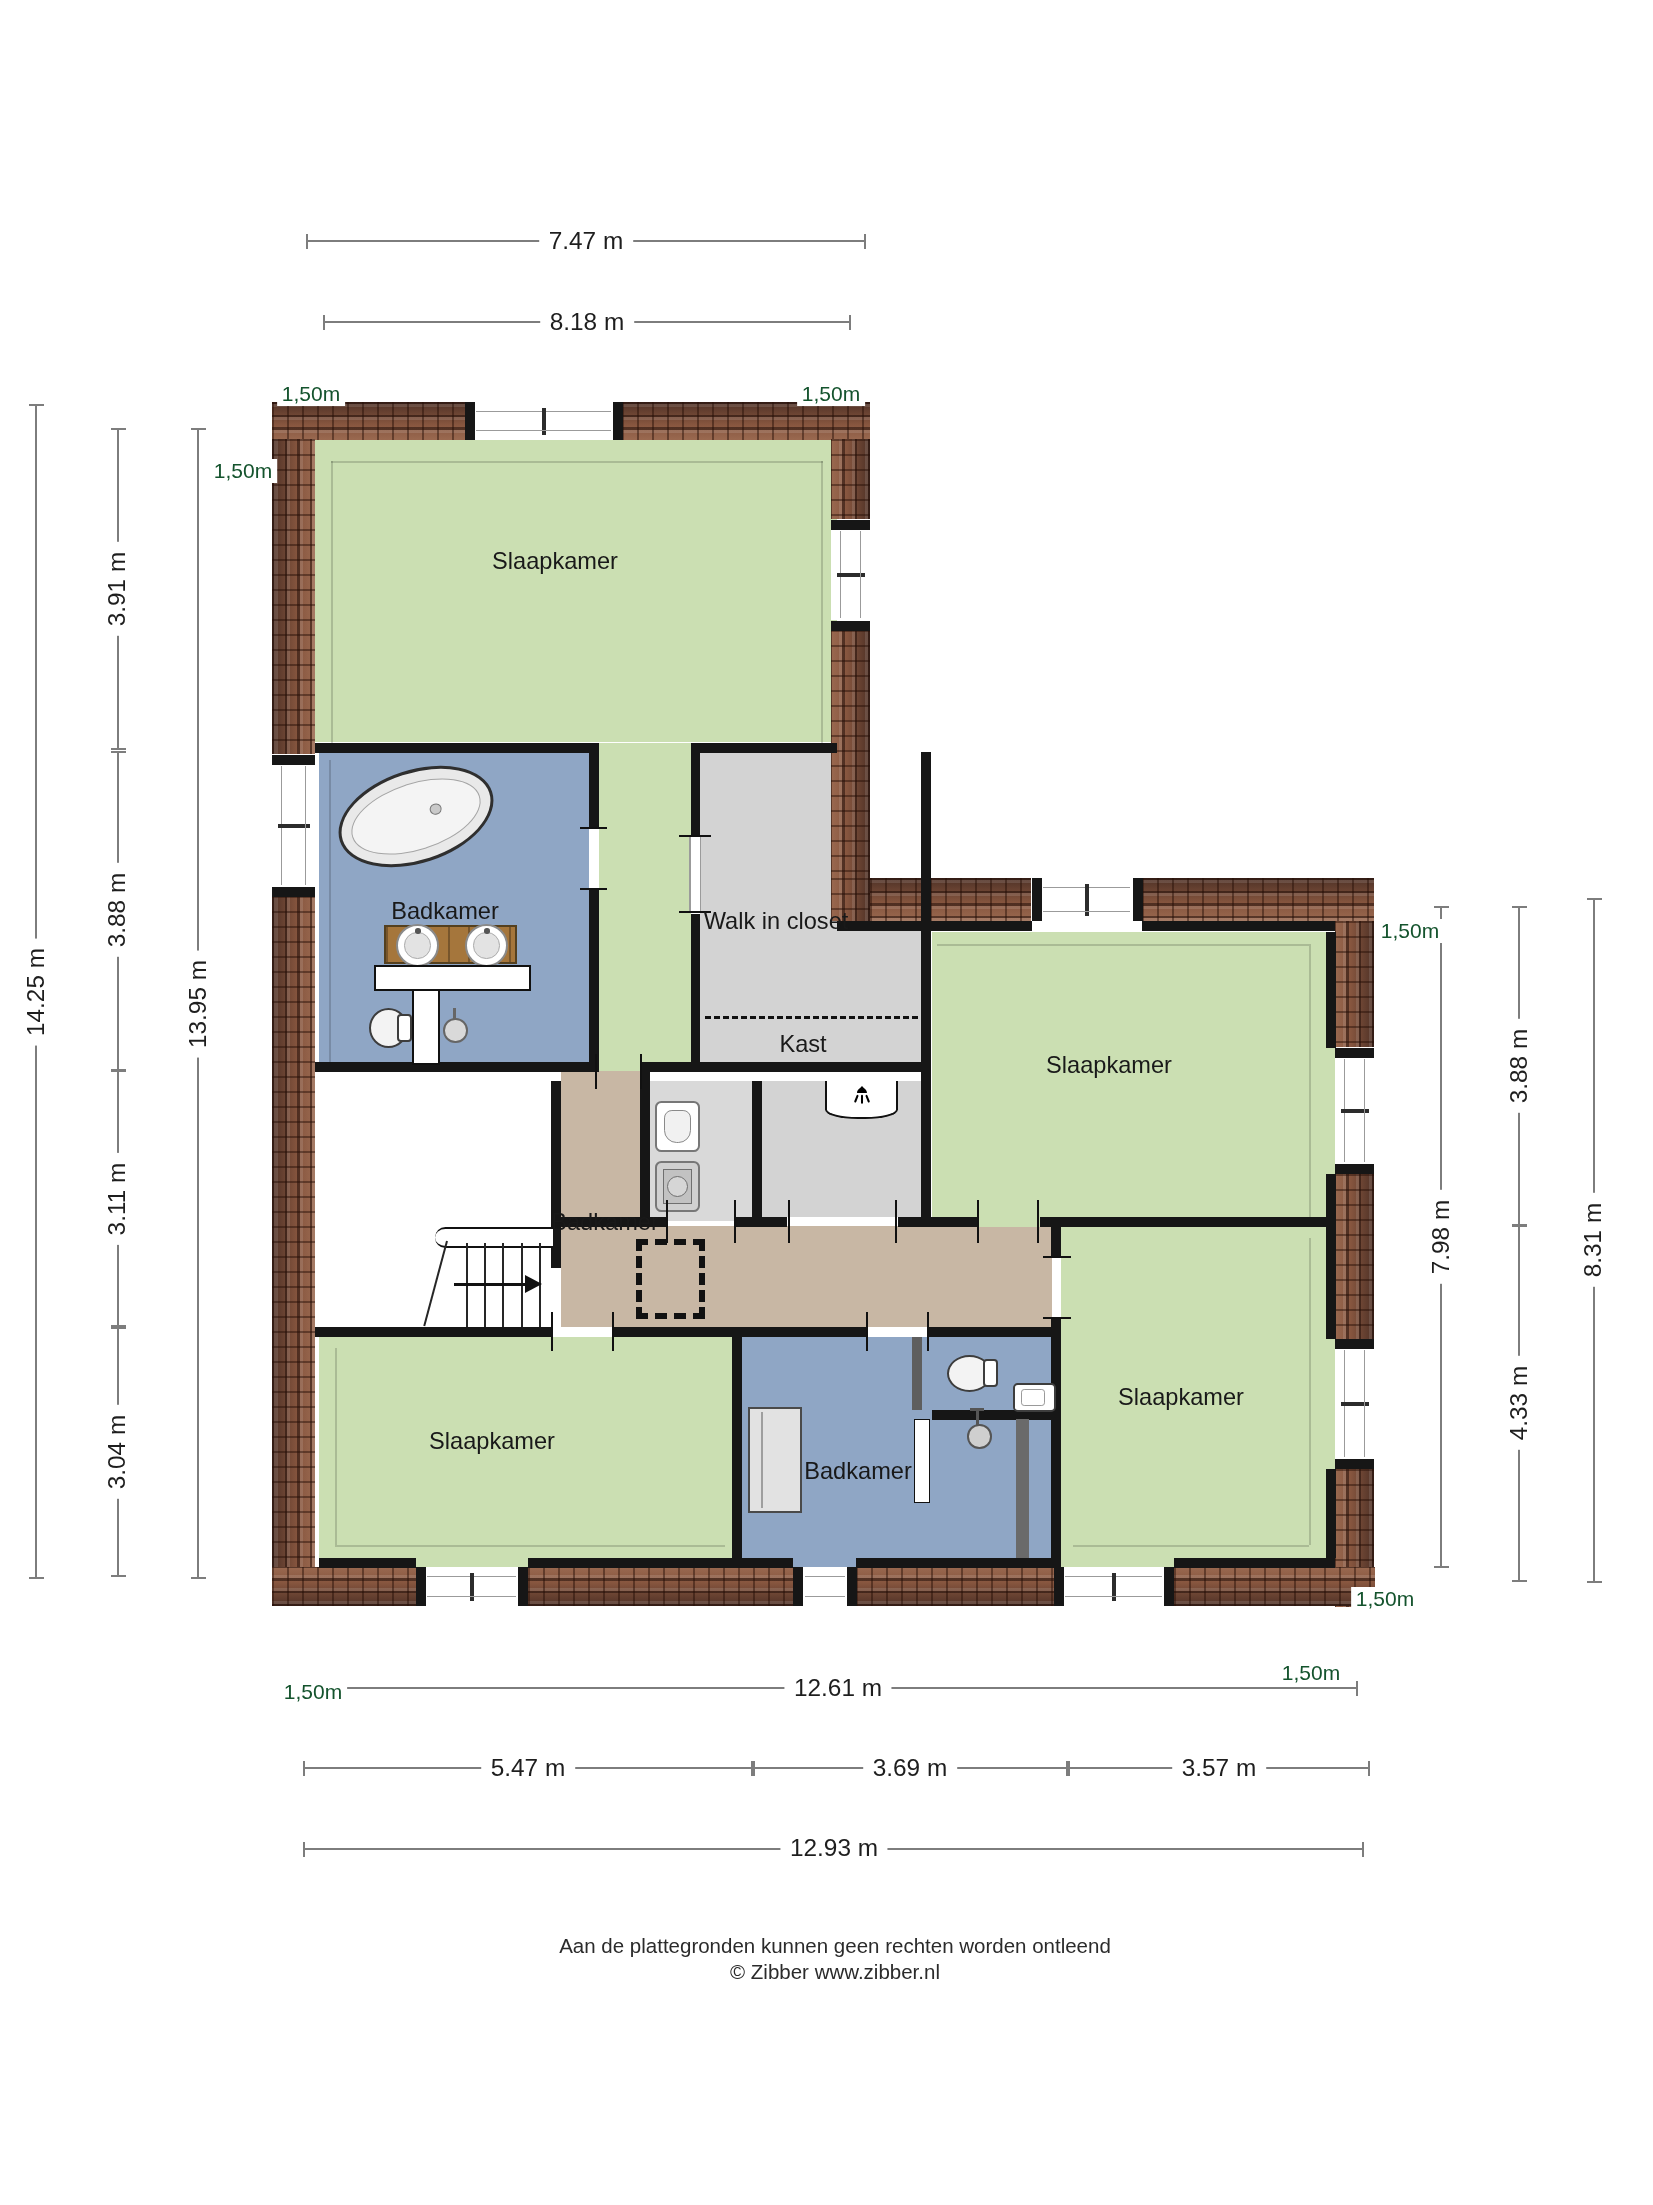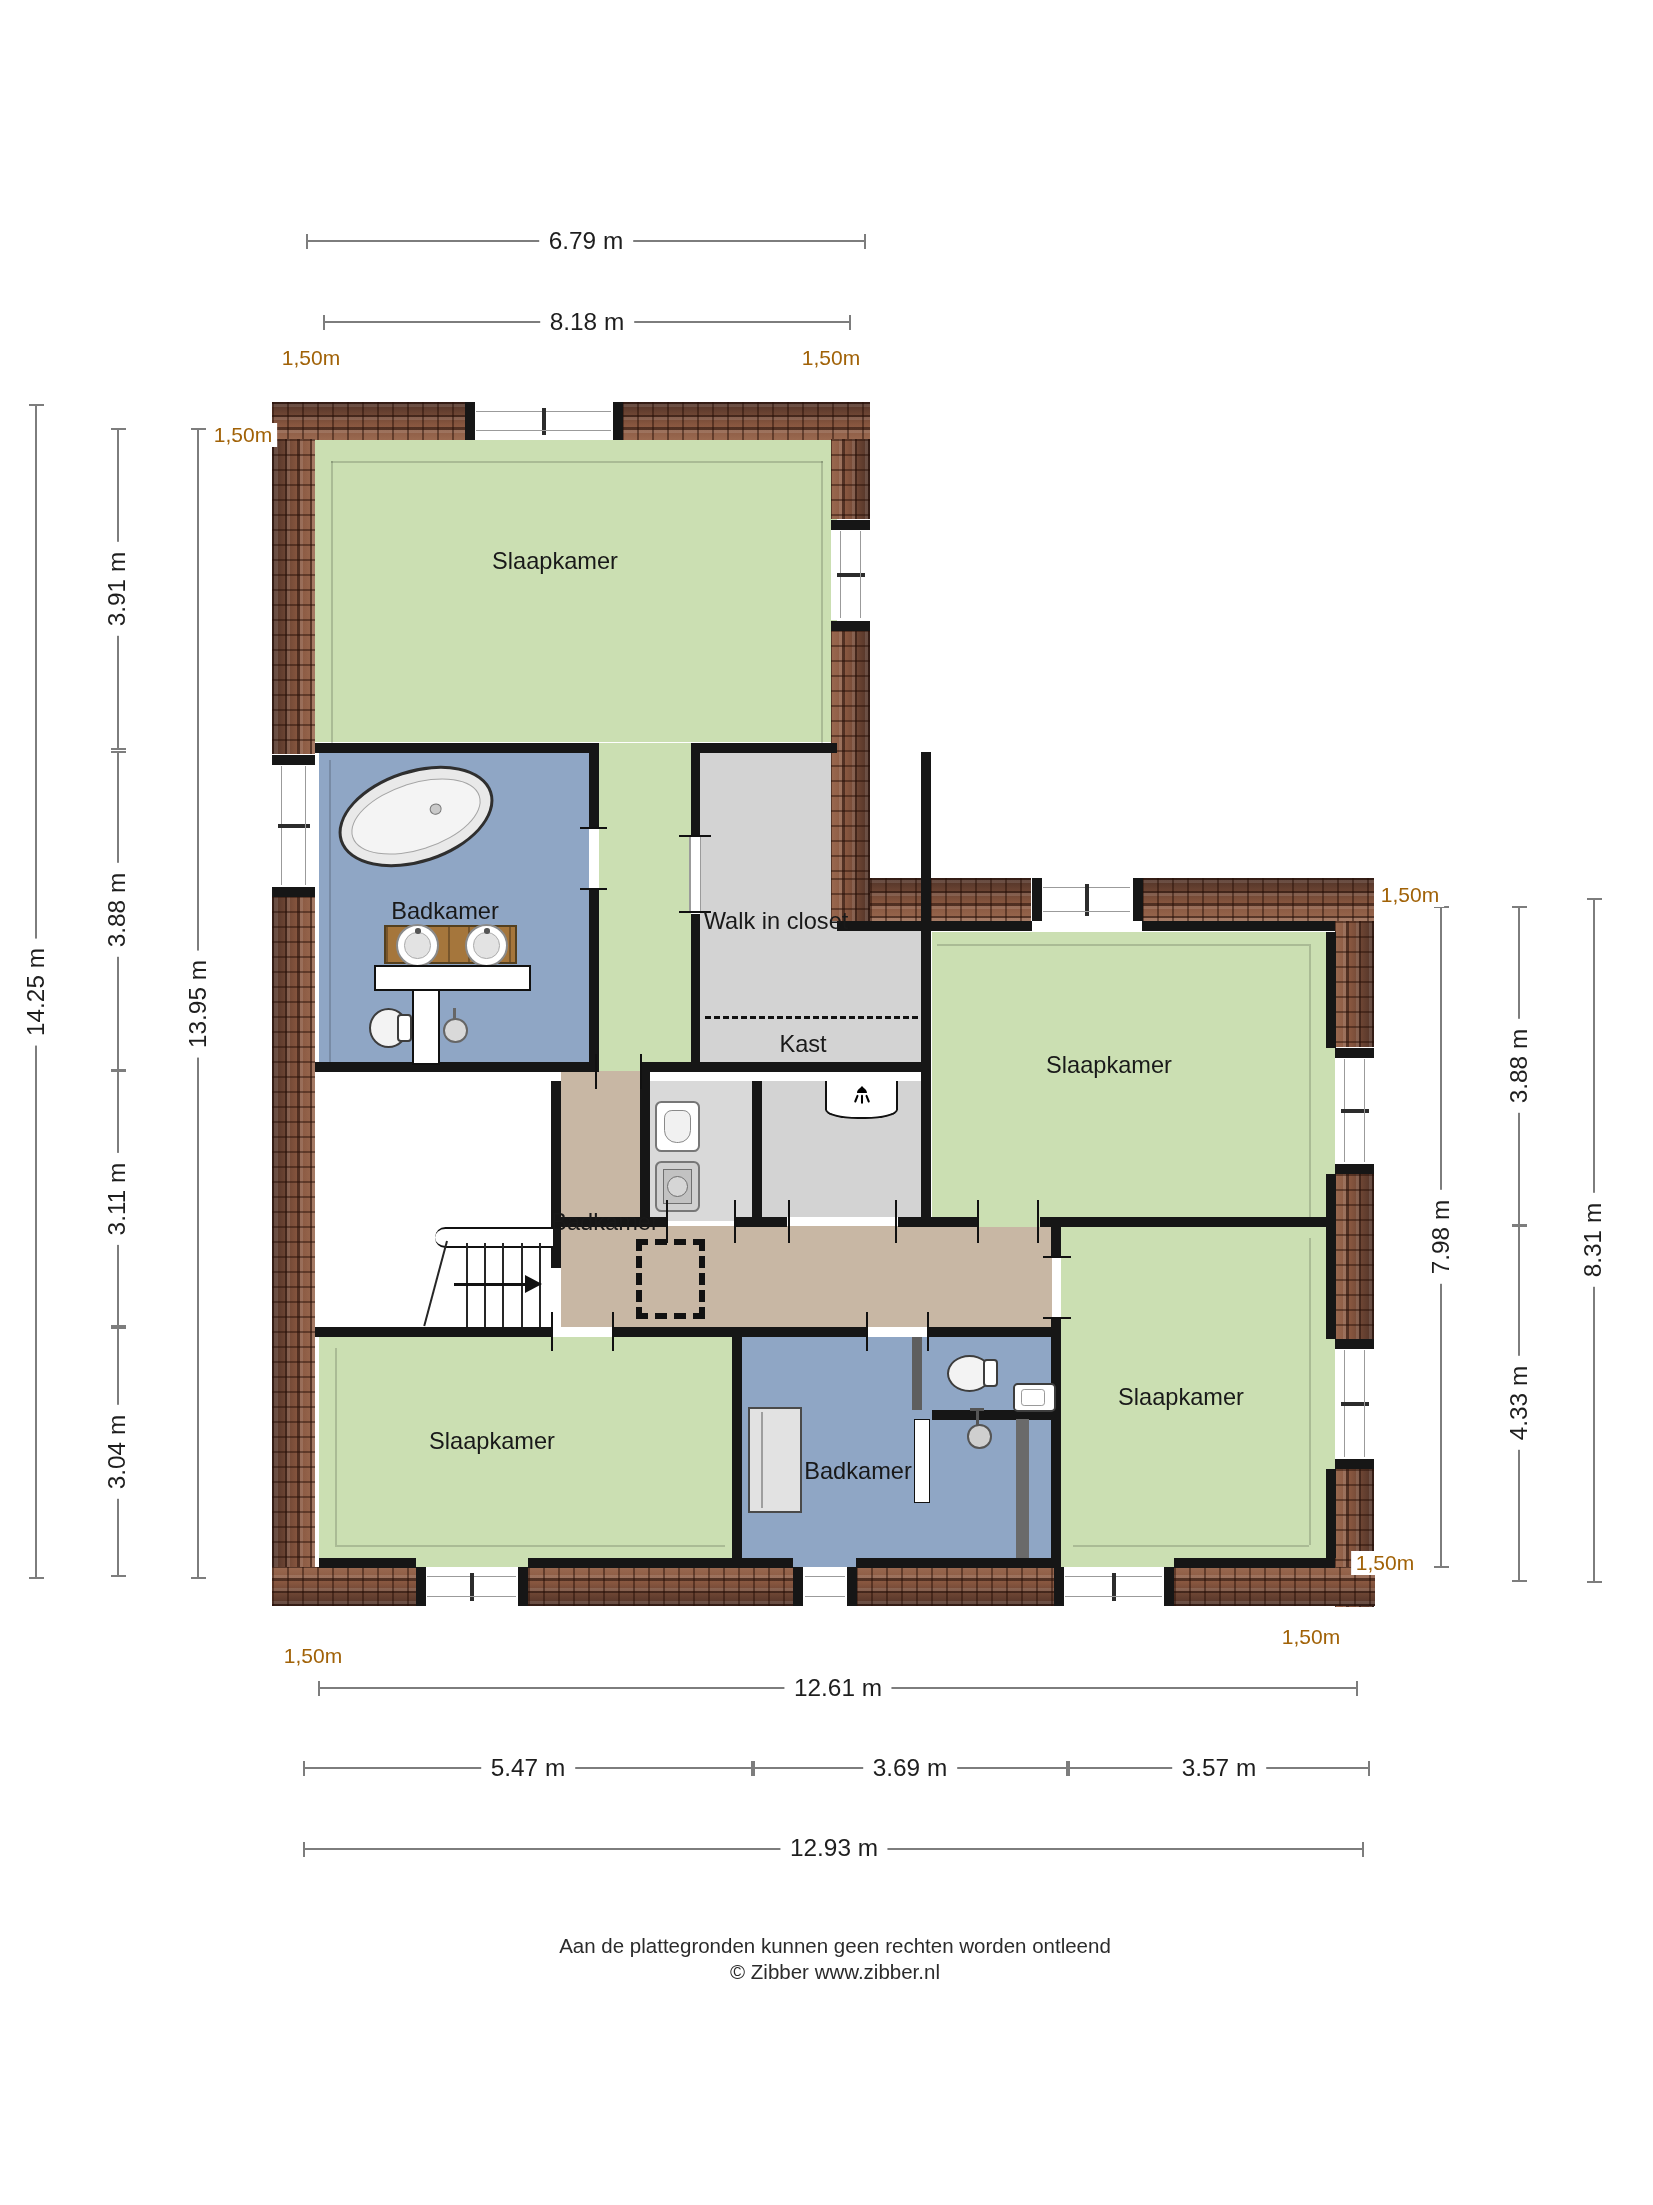--- a/index.html
+++ b/index.html
@@ -35,21 +35,21 @@
     repeating-linear-gradient(270deg, rgba(25,8,4,.5) 0 2.4px, rgba(255,255,255,.12) 2.4px 5.5px, transparent 5.5px 12.6px),
     linear-gradient(270deg,#4e3126,#87563f 60%,#9a6950);}
   .dim-h{position:absolute;height:2.4px;background:#7d7d7d;z-index:9;}
   .dim-h::before,.dim-h::after{content:"";position:absolute;width:2.4px;height:15px;top:-6.3px;background:#7d7d7d;}
   .dim-h::before{left:0}.dim-h::after{right:0}
   .dim-v{position:absolute;width:2.4px;background:#7d7d7d;z-index:9;}
   .dim-v::before,.dim-v::after{content:"";position:absolute;height:2.4px;width:15px;left:-6.3px;background:#7d7d7d;}
   .dim-v::before{top:0}.dim-v::after{bottom:0}
   .dlab{position:absolute;transform:translate(-50%,-50%);background:#fff;padding:0 9.5px;font-size:24.4px;color:#1e1e1e;white-space:nowrap;z-index:10;}
   .dlab.v{transform:translate(-50%,-50%) rotate(-90deg);}
-  .offlab{position:absolute;transform:translate(-50%,-50%);font-size:21px;color:#a16207;white-space:nowrap;background:#fff;padding:0 4.7px;z-index:10;}
+  .offlab{position:absolute;transform:translate(-50%,-50%);font-size:21px;color:#14532d;white-space:nowrap;background:#fff;padding:0 4.7px;z-index:10;margin-top:36px;}
   .rlabel{position:absolute;transform:translate(-50%,-50%);font-size:23.6px;color:#191919;white-space:nowrap;z-index:8;}
   .tickmark{background:#111;z-index:7;}
   .fix{position:absolute;z-index:6;}
   .tub{border:3.2px solid #2f2f2f;border-radius:50%;background:#e9e9e9;transform:rotate(-18deg);}
   .tub::before{content:"";position:absolute;left:10.2px;right:10.2px;top:10.2px;bottom:10.2px;border:1.6px solid #a5a5a5;border-radius:50%;background:#f4f4f4;}
   .tub::after{content:"";position:absolute;left:60%;top:42%;width:9.5px;height:9.5px;border-radius:50%;background:#c9c9c9;border:1.6px solid #777;}
   .wood{background:#a5763c;background-image:repeating-linear-gradient(90deg, rgba(0,0,0,.28) 0 2.4px, transparent 2.4px 20.5px);border:2.4px solid #54401f;}
   .sinkc{border-radius:50%;background:#fff;border:2.4px solid #8a8a8a;}
   .sinkc::before{content:"";position:absolute;left:6.3px;top:6.3px;right:6.3px;bottom:6.3px;border-radius:50%;background:#e3e3e3;border:1.6px solid #ababab;}
   .sinkc::after{content:"";position:absolute;left:50%;top:2.4px;width:5.5px;height:5.5px;margin-left:-2.4px;border-radius:50%;background:#555;}
@@ -273,21 +273,21 @@
   <div class="rlabel" style="left:445px;top:911px;">Badkamer</div>
   <div class="rlabel" style="left:776px;top:921px;">Walk in closet</div>
   <div class="rlabel" style="left:803px;top:1044px;">Kast</div>
   <div class="rlabel" style="left:1109px;top:1065px;">Slaapkamer</div>
   <div class="rlabel" style="left:605px;top:1222px;">Badkamer</div>
   <div class="rlabel" style="left:492px;top:1441px;">Slaapkamer</div>
   <div class="rlabel" style="left:858px;top:1471px;">Badkamer</div>
   <div class="rlabel" style="left:1181px;top:1397px;">Slaapkamer</div>
 
   <div class="dim-h" style="left:306px;top:240px;width:560px;"></div>
-  <div class="dlab" style="left:586px;top:241px;">6.79 m</div>
+  <div class="dlab" style="left:586px;top:241px;">7.47 m</div>
   <div class="dim-h" style="left:323px;top:321px;width:528px;"></div>
   <div class="dlab" style="left:587px;top:322px;">8.18 m</div>
 
   <div class="dim-v" style="left:35px;top:404px;height:1175px;"></div>
   <div class="dlab v" style="left:36px;top:992px;">14.25 m</div>
   <div class="dim-v" style="left:117px;top:428px;height:322px;"></div>
   <div class="dlab v" style="left:117px;top:589px;">3.91 m</div>
   <div class="dim-v" style="left:117px;top:751px;height:320px;"></div>
   <div class="dlab v" style="left:117px;top:910px;">3.88 m</div>
   <div class="dim-v" style="left:117px;top:1070px;height:257px;"></div>

